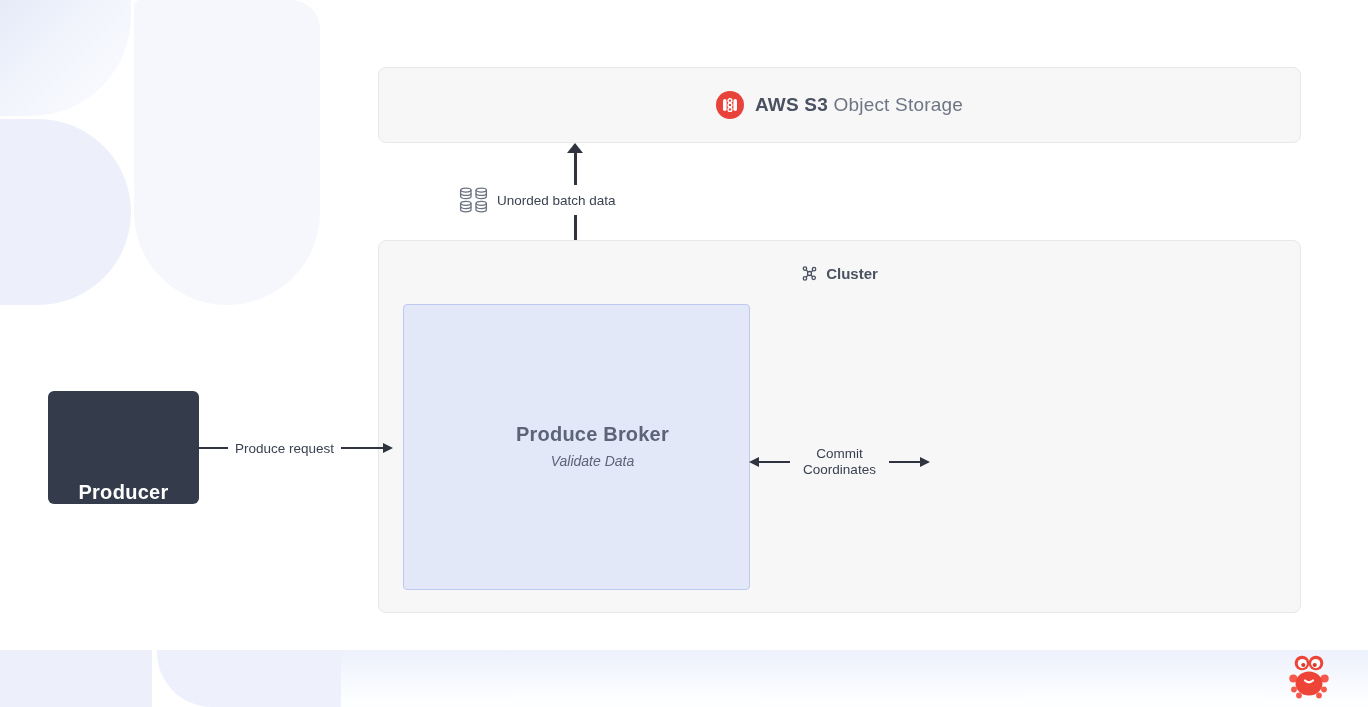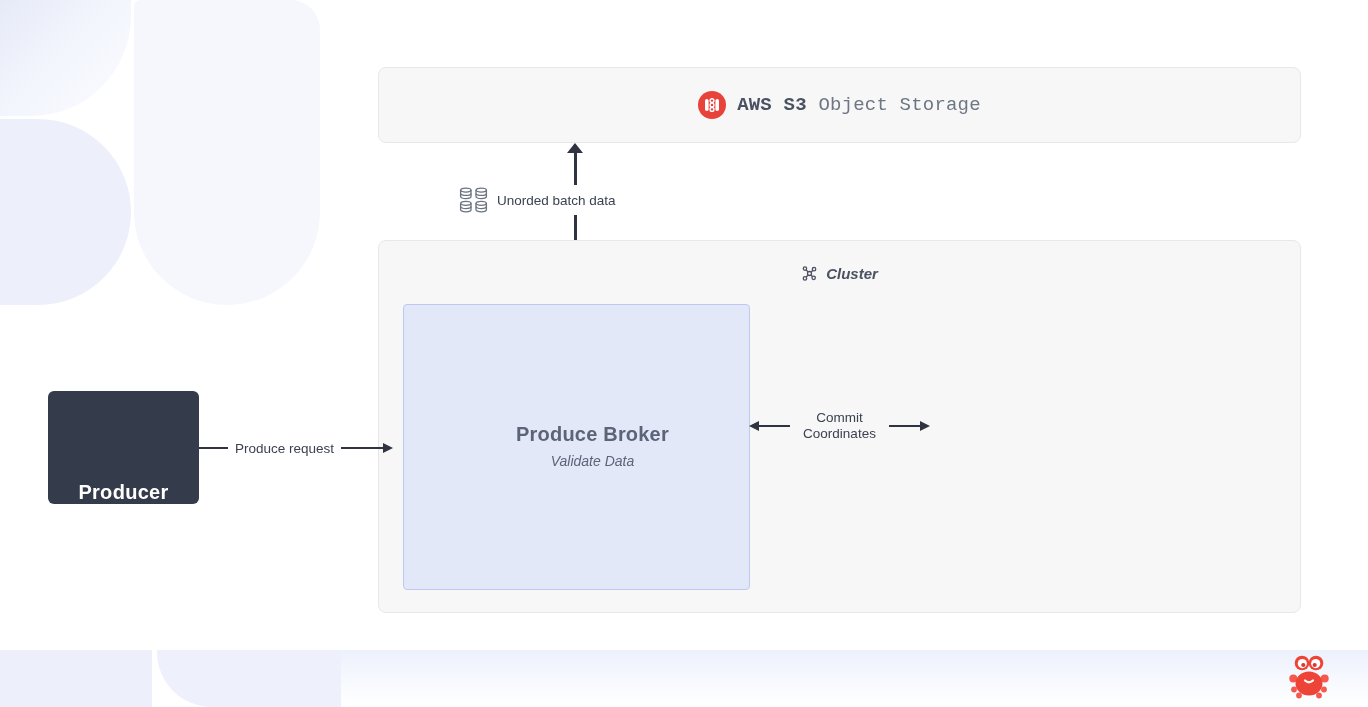--- a/index.html
+++ b/index.html
@@ -21,27 +21,27 @@
   
   .strip-l { left:0; top:650px; width:152px; height:57px; background:#edf0fa; }
   .strip-m { left:157px; top:650px; width:184px; height:57px; background:#eef1fb;
     border-bottom-left-radius:55px; }
   .strip-r { left:341px; top:650px; width:1027px; height:57px;
     background:linear-gradient(180deg,#edf1fc 0%,#fdfeff 88%); }
 
   
   .panel { background:#f7f7f8; border:1px solid #e7e8ea; border-radius:8px; box-sizing:border-box; }
   .s3-box { left:378px; top:67px; width:923px; height:76px;
-    display:flex; align-items:center; justify-content:center; gap:11px;font-family:Liberation Mono, monospace; }
+    display:flex; align-items:center; justify-content:center; gap:11px; }
   .s3-text { font-size:19px; color:#6e7684; letter-spacing:.2px; }
   .s3-text b { color:#4a5160; }
   .cluster-box { left:378px; top:240px; width:923px; height:373px; }
   .cluster-header { position:absolute; left:0; right:0; top:24px;
     display:flex; align-items:center; justify-content:center; gap:8px;
-    font-size:15px; font-weight:bold; color:#4a5160;font-style:italic; }
+    font-size:15px; font-weight:bold; color:#4a5160; }
 
   
   .node { position:absolute; background:#e3e8f9; border:1px solid #bdc9f0; border-radius:4px;
     box-sizing:border-box; display:flex; flex-direction:column; align-items:center; justify-content:center;
     color:#5c6477; text-align:center;padding-left:32px; }
   .node-title { font-size:20px; font-weight:bold; letter-spacing:.2px; }
   .node-sub { font-size:14px; font-style:italic; margin-top:5px; line-height:20px; }
   .pb { left:24px; top:63px; width:347px; height:286px; }
   .bc { left:552px; top:63px; width:347px; height:286px; }
 
@@ -64,21 +64,21 @@
 
   .produce-req { left:199px; top:438px; width:194px; height:20px;
     display:flex; align-items:center; }
   .produce-req .seg1 { width:29px; }
   .produce-req .seg2 { flex:1; }
   .produce-req .edge-label { margin:7px 7px; }
 
   .batch-lab { left:456px; top:185px; height:30px; display:flex; align-items:center;
     gap:9px; background:#ffffff; padding:0 3px; z-index:3; }
 
-  .commit { left:749px; top:407px; width:181px; height:37px;
+  .commit { left:749px; top:443px; width:181px; height:37px;
     display:flex; align-items:center; }
   .commit .mid { flex:1; text-align:center; font-size:13.5px; color:#3a4150; line-height:16px; }
   .commit .seg { width:31px; }
 
   .crab { left:1287px; top:654px; width:44px; height:46px; }
 </style>
 </head>
 <body>
 
 <div id="canvas">

